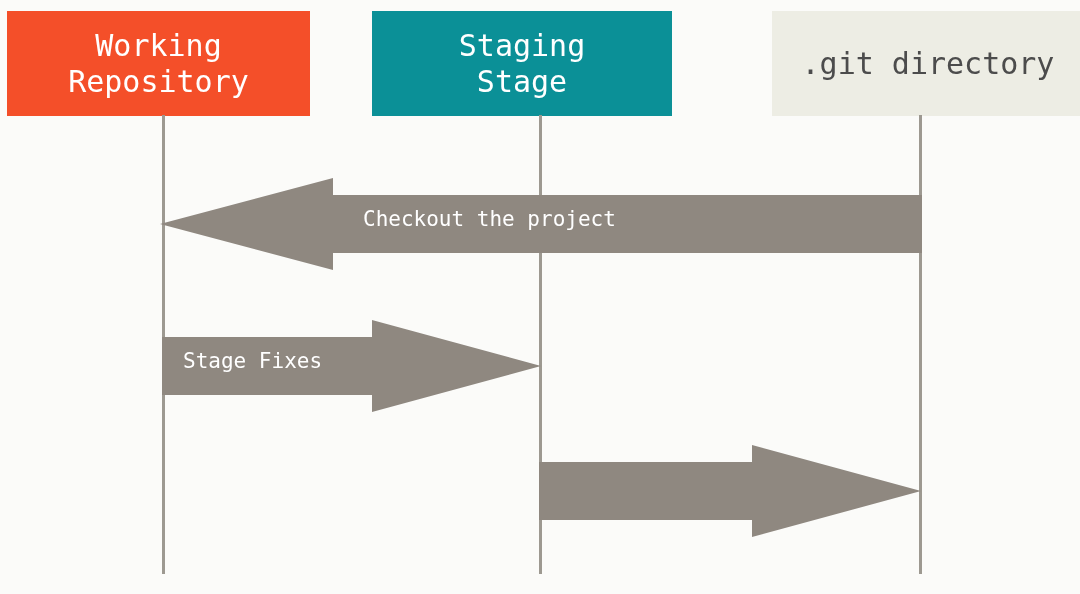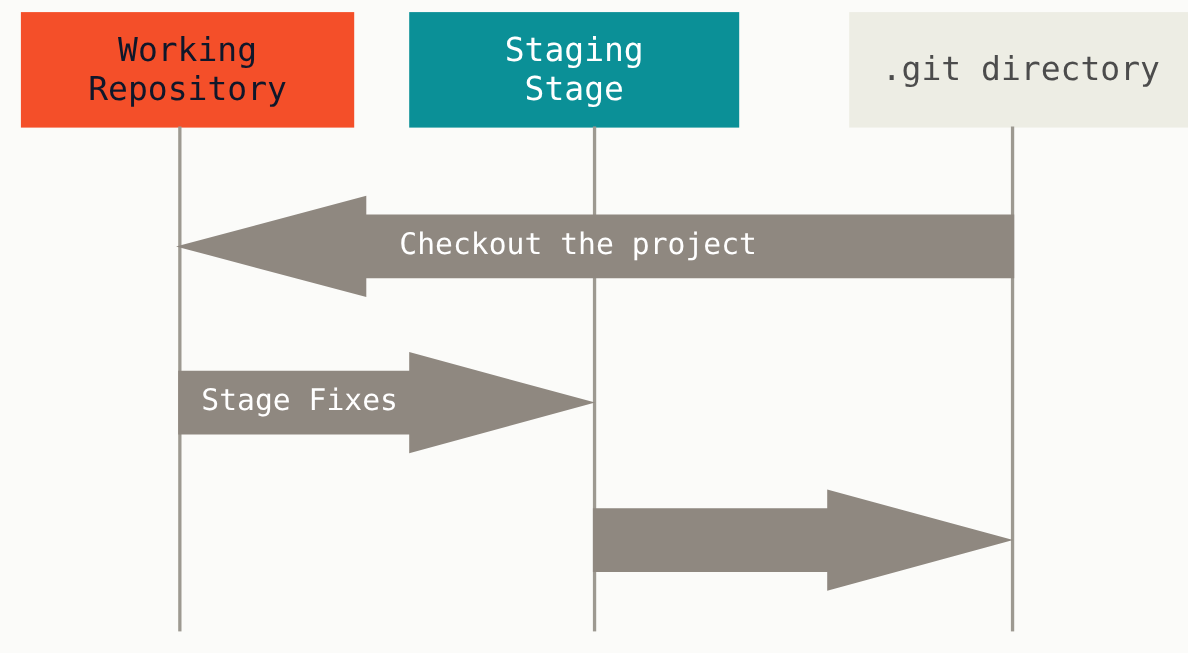--- a/index.html
+++ b/index.html
@@ -31,22 +31,21 @@
     white-space: pre;
   }
   .area-box .line { display: block; }
 
   #box-working {
     left: 7px;
     top: 11px;
     width: 303px;
     height: 105px;
     background: #f44f29;
-    color: #0f172a;
-    margin-left: 12px;
+    color: #ffffff;
   }
   #box-staging {
     left: 372px;
     top: 11px;
     width: 300px;
     height: 105px;
     background: #0b9097;
     color: #ffffff;
   }
   #box-repo {
@@ -72,21 +71,21 @@
 
   
   .arrow-svg {
     position: absolute;
     overflow: visible;
   }
   .arrow-body { fill: #8f8880; }
   .arrow-label {
     position: absolute;
     color: #ffffff;
-    font-size: 27px;
+    font-size: 21px;
     white-space: pre;
     letter-spacing: 0px;
     line-height: 1;
   }
 
   #arrow-checkout      { left: 160px;  top: 177px; }
   #arrow-checkout-label{ left: 363px;  top: 209px; }
 
   #arrow-stage         { left: 162px;  top: 319px; }
   #arrow-stage-label   { left: 183px;  top: 351px; }

